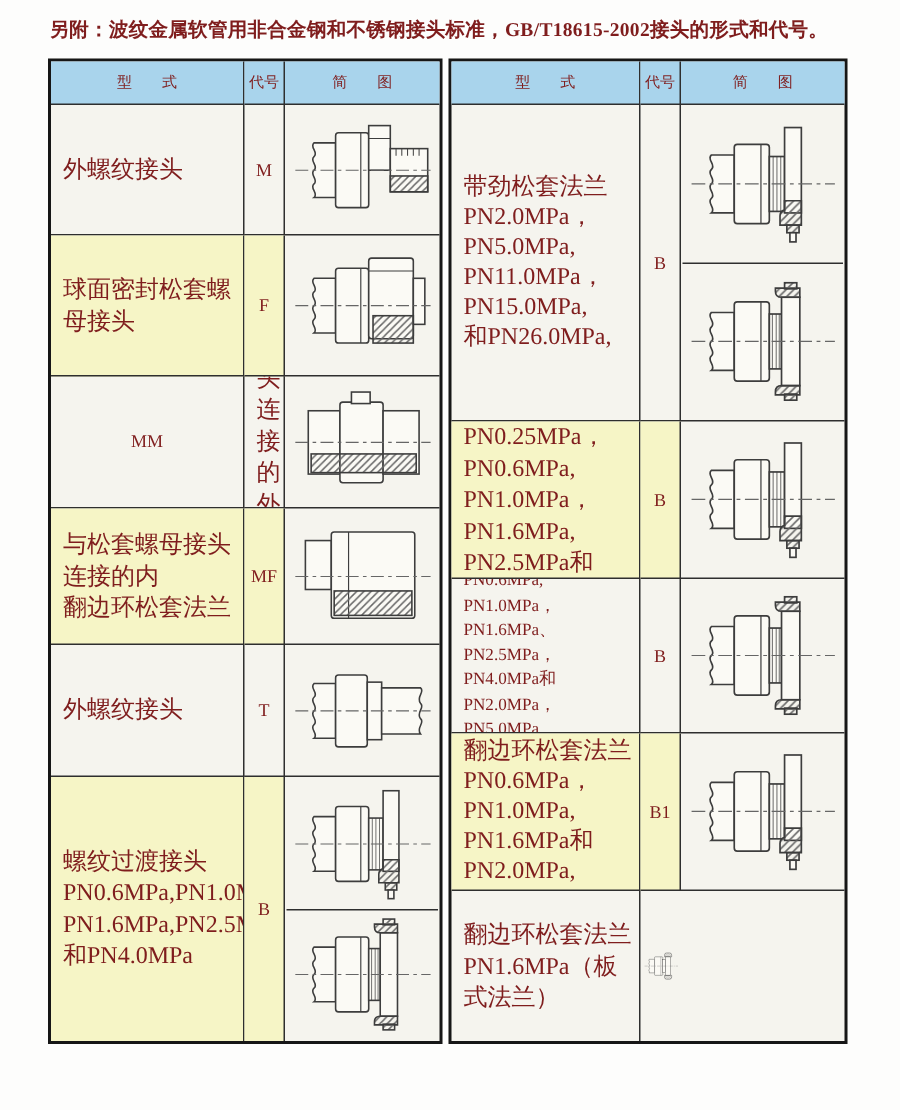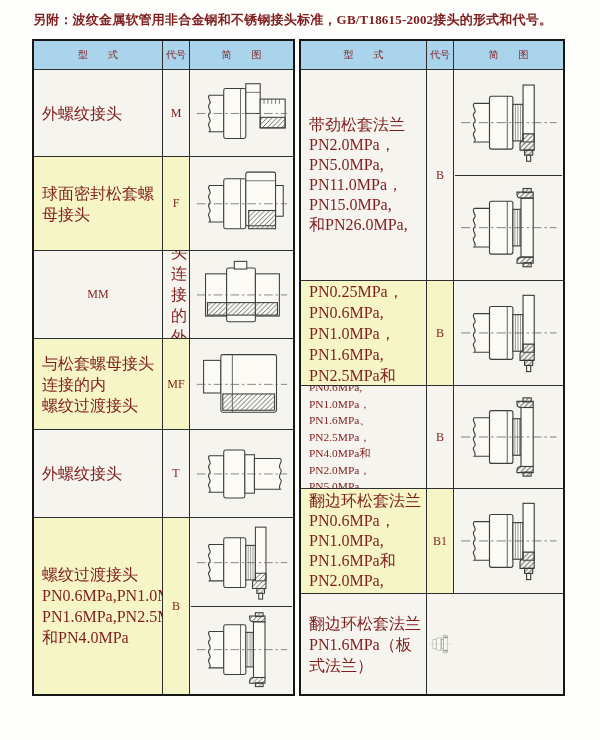--- a/index.html
+++ b/index.html
@@ -154,21 +154,21 @@
 外螺纹过渡接头</div>
     <div class="cell diag">
       <div class="sub">
         <svg class="dg" viewBox="0 0 100 78" preserveAspectRatio="xMidYMid meet">
             <use href="#sv-mm"></use>
           </svg>
       </div>
     </div>
 
     <div class="cell type hl">与松套螺母接头连接的内
-螺纹过渡接头</div>
+翻边环松套法兰</div>
     <div class="cell code hl">MF</div>
     <div class="cell diag">
       <div class="sub">
         <svg class="dg" viewBox="0 0 100 78" preserveAspectRatio="xMidYMid meet">
             <use href="#sv-mf"></use>
           </svg>
       </div>
     </div>
 
     <div class="cell type">外螺纹接头</div>

